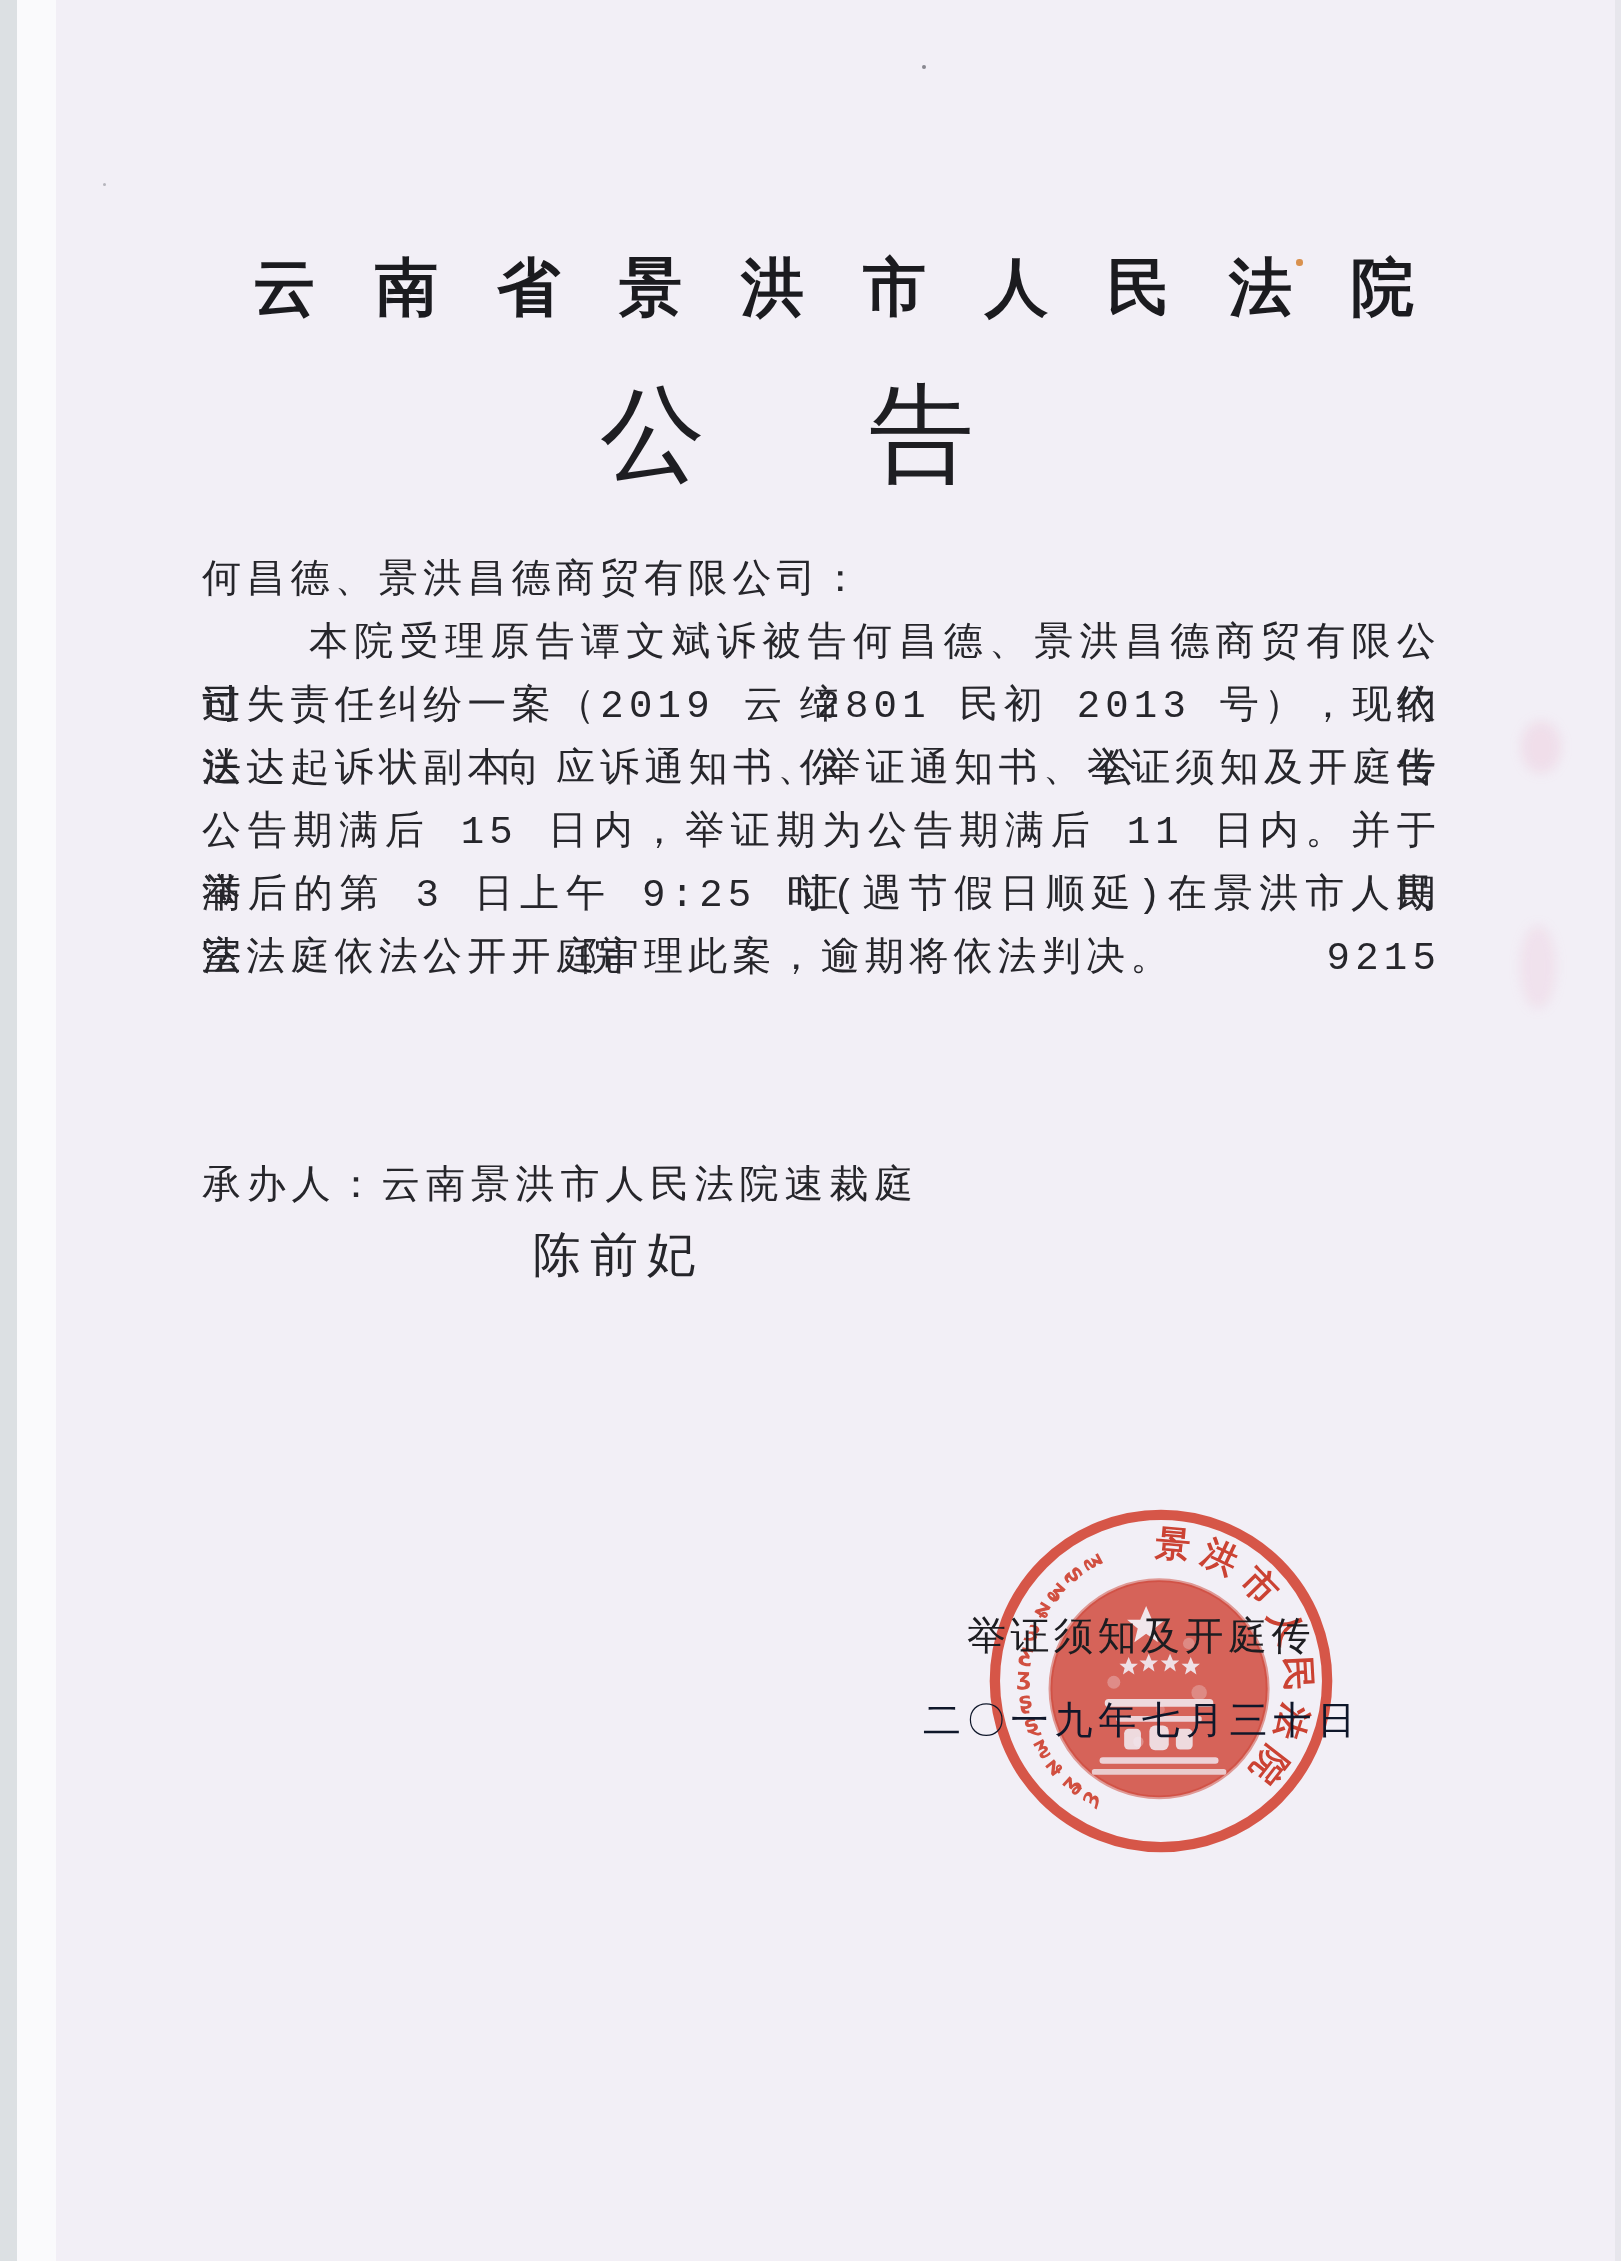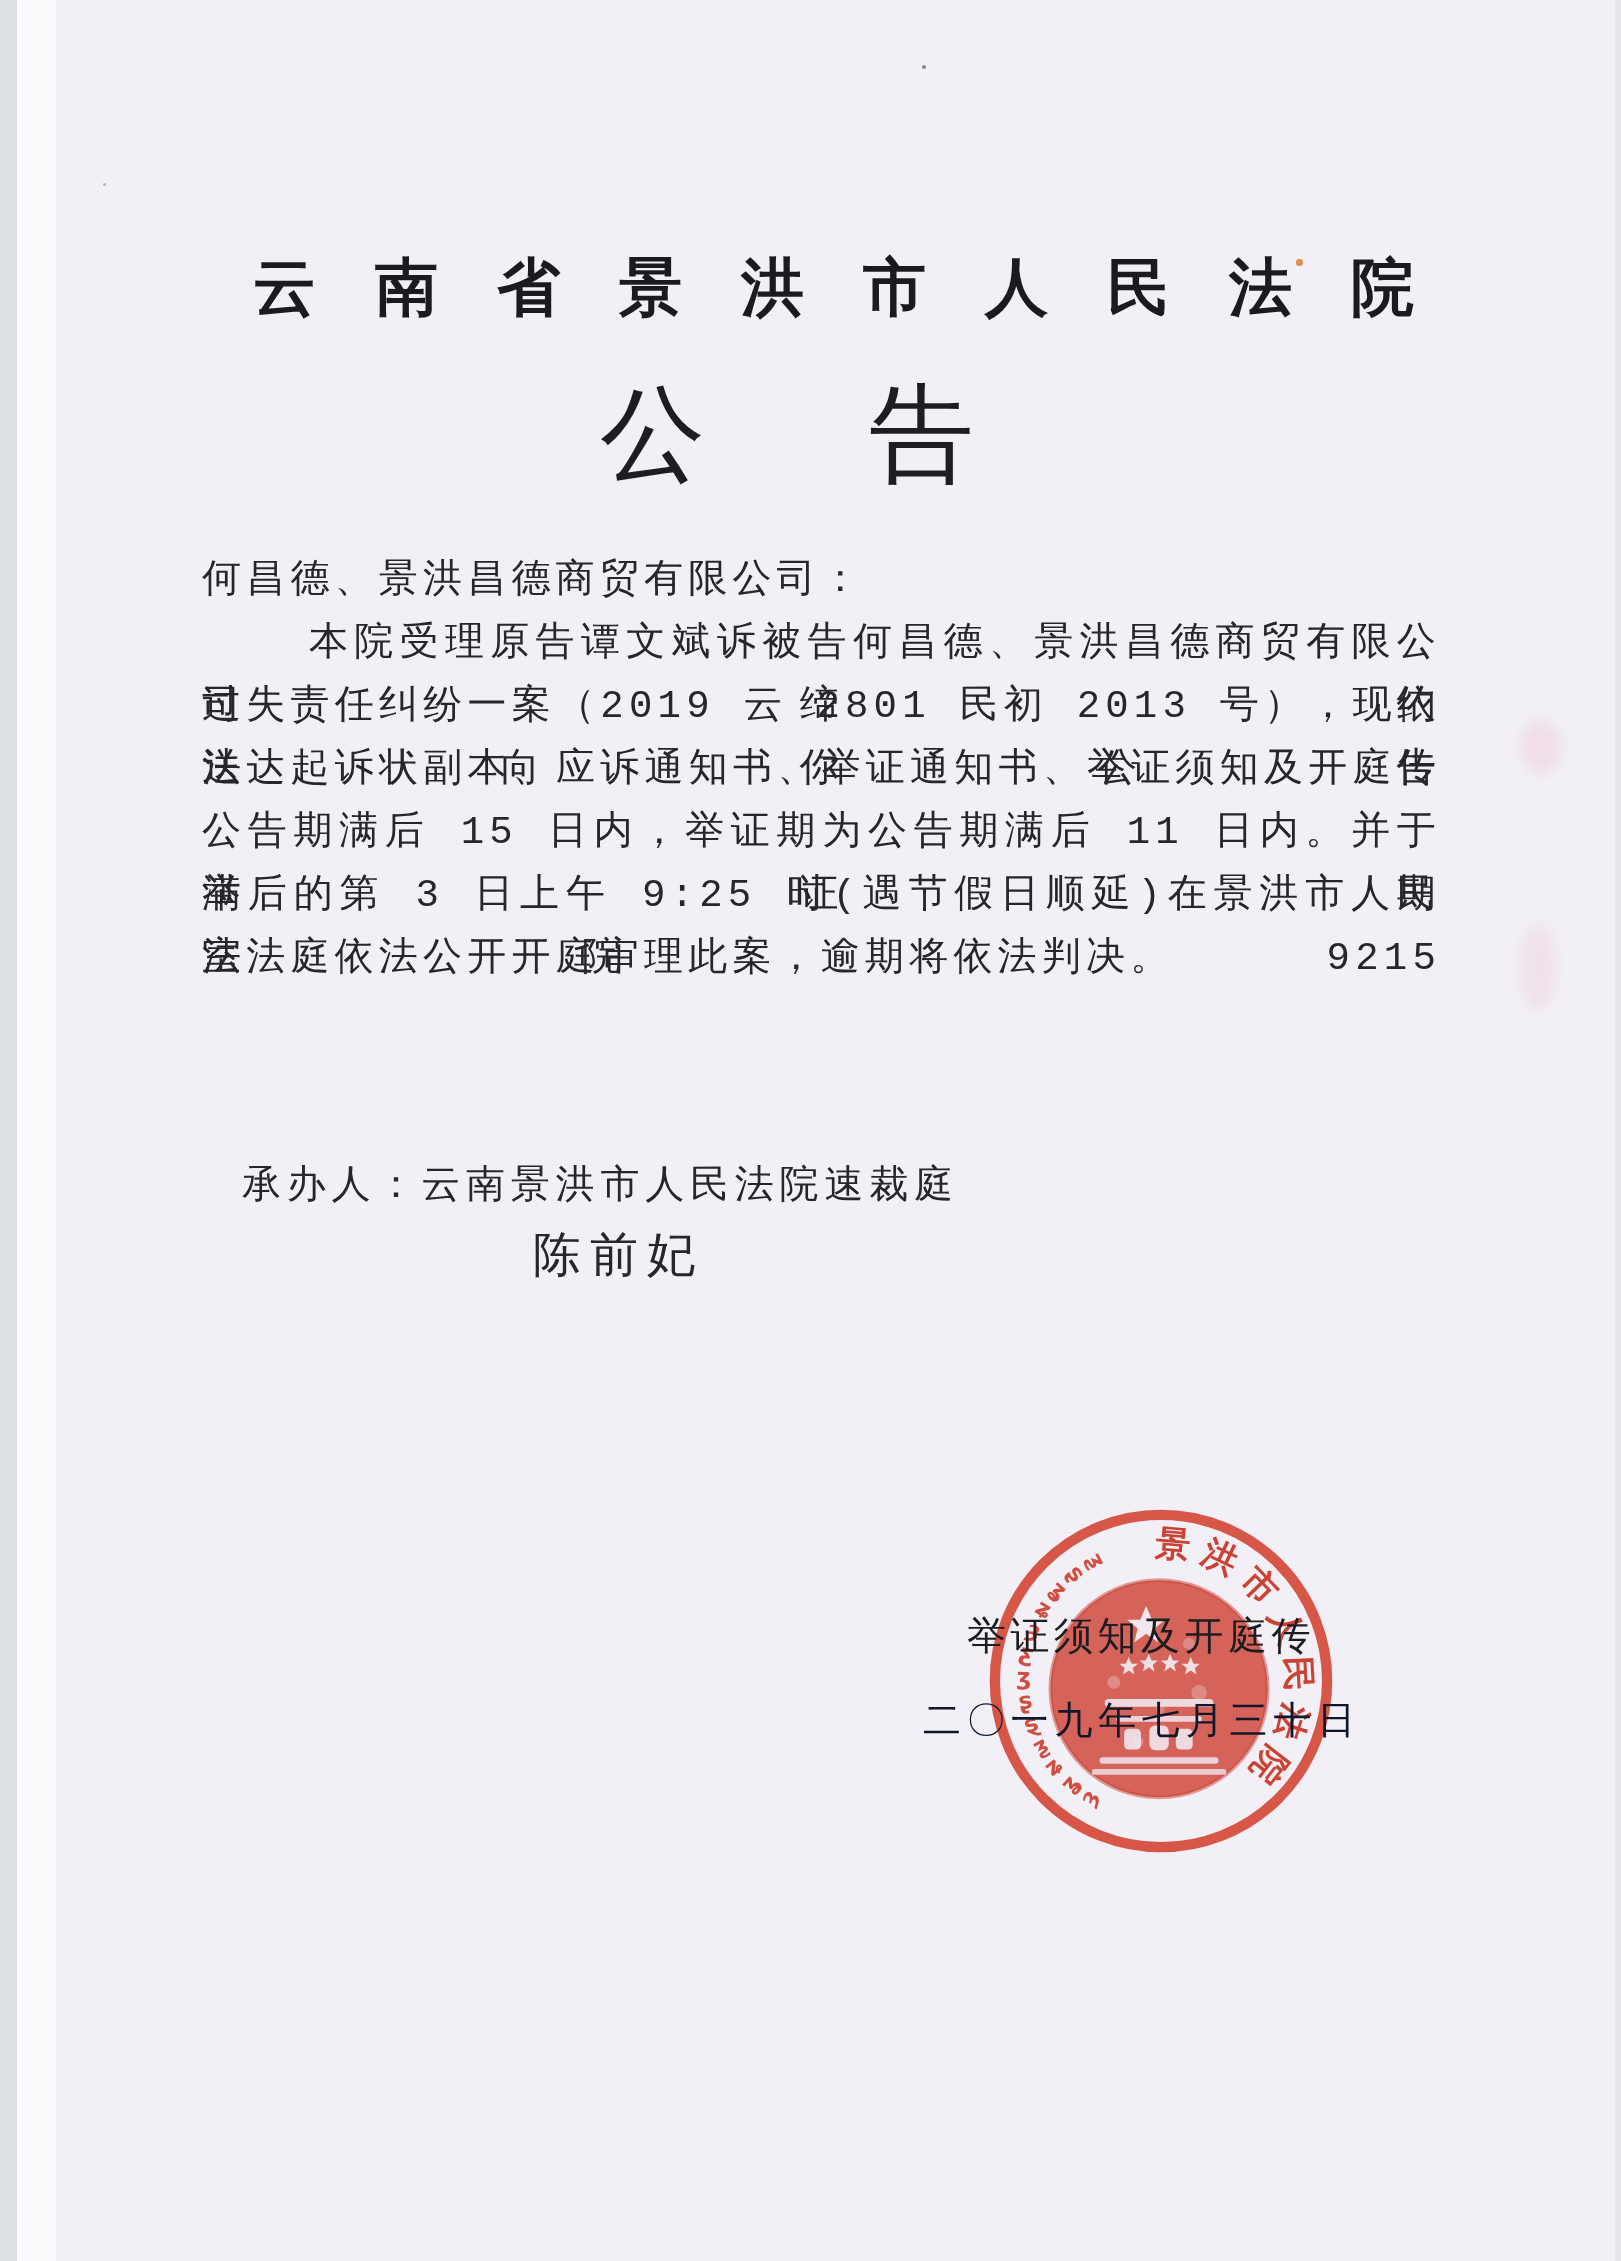--- a/index.html
+++ b/index.html
@@ -40,21 +40,21 @@
   
   .body-block{
     position:absolute;left:202px;top:550px;width:1239px;
     font-size:39px;letter-spacing:5.2px;font-family:Liberation Mono, monospace;
   }
   .line{height:63px;line-height:63px;}
   .jl{text-align:justify;text-align-last:justify;}
   .indent{text-indent:107px;}
 
   
-  .handler-line{position:absolute;left:202px;top:1163px;font-size:39px;letter-spacing:5.8px;line-height:1.1;margin-left:40px;}
+  .handler-line{position:absolute;left:202px;top:1163px;font-size:39px;letter-spacing:5.8px;line-height:1.1;}
   .handler-name{position:absolute;left:533px;top:1229px;font-size:48px;letter-spacing:9px;line-height:1.1;}
 
   
   .seal-svg{position:absolute;left:980px;top:1500px;width:362px;height:362px;z-index:2;opacity:.94;}
   .sign-issuer{position:absolute;left:967px;top:1609px;font-size:39px;letter-spacing:4.5px;z-index:3;color:#1d1d21;white-space:nowrap;}
   .sign-date{position:absolute;left:923px;top:1695px;font-size:38px;letter-spacing:5.8px;z-index:3;color:#0f172a;white-space:nowrap;}
 
   .arc-char{font-family:"Liberation Serif","DejaVu Serif",serif;font-weight:bold;}
   .dai-char{font-family:"DejaVu Sans",sans-serif;font-weight:bold;}
 </style>

